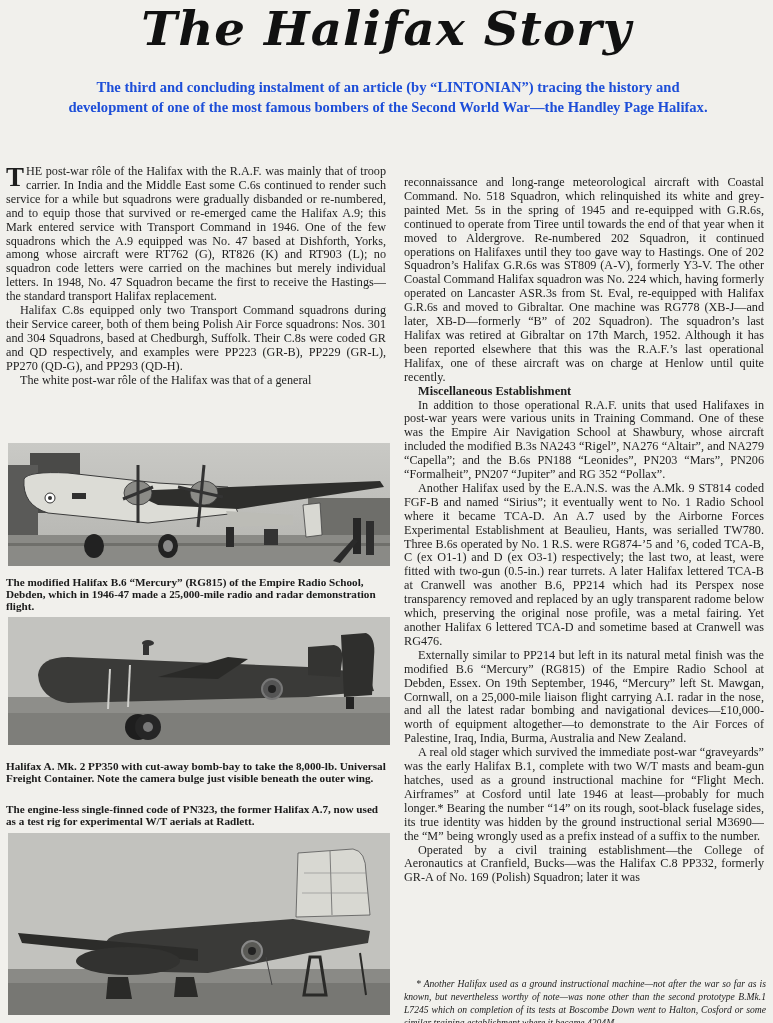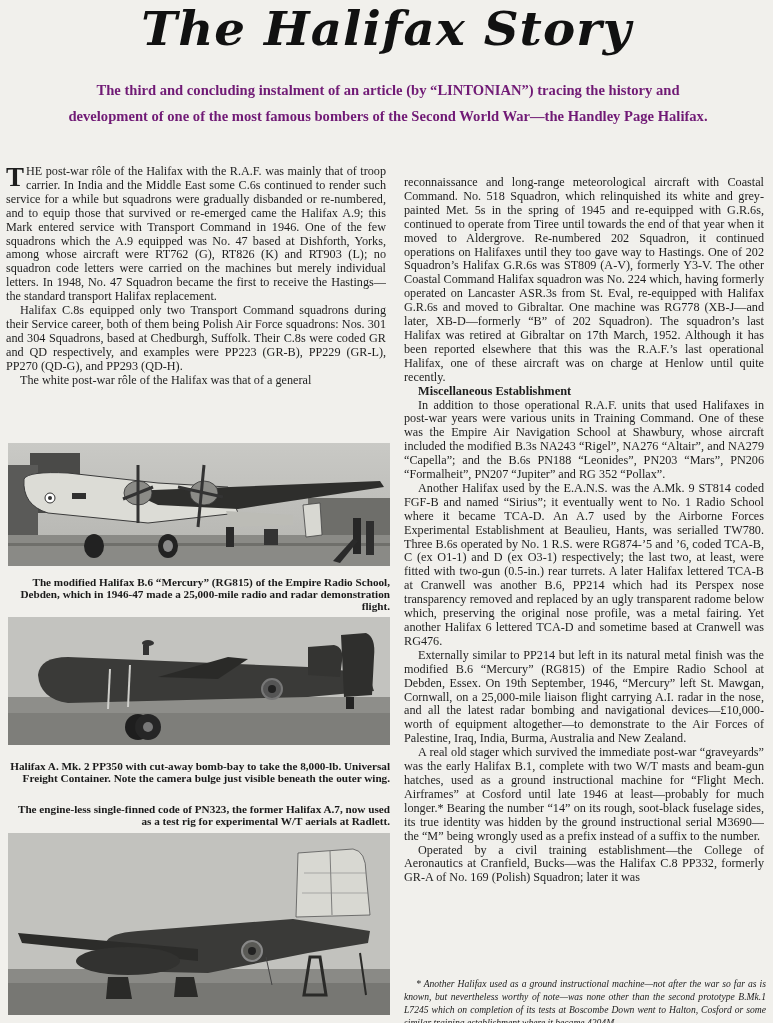--- a/index.html
+++ b/index.html
@@ -12,21 +12,21 @@
   }
   .title {
     position: absolute; left: 0; top: 2px; width: 773px; text-align: center;
     font-family: "DejaVu Serif", serif; font-weight: bold; font-style: italic;
     font-size: 46px; letter-spacing: 1px; color: #111; margin: 0;
     transform: scaleX(1.05);
   }
   .standfirst {
     position: absolute; left: 58px; top: 77px; width: 660px; text-align: center;
     font-family: "Liberation Serif", serif; font-weight: bold;
-    font-size: 14.6px; line-height: 26px; color: #701a75; margin: 0;
+    font-size: 14.6px; line-height: 20px; color: #1d4ed8; margin: 0;
   }
   .col {
     position: absolute; font-family: "Liberation Serif", serif;
     font-size: 12.2px; line-height: 13.9px; color: #1e1e1e;
     text-align: justify;
   }
   .col p { margin: 0; text-indent: 14px; hyphens: auto; }
   .col p.first { text-indent: 0; }
   .dropcap {
     float: left; font-size: 27px; line-height: 22px; font-weight: bold;
@@ -39,21 +39,21 @@
   }
   .photo {
     position: absolute; left: 8px; width: 382px; overflow: hidden;
     background: #9a9a96;
   }
   .photo svg { display: block; width: 100%; height: 100%; }
   #photo-1 { top: 443px; height: 123px; }
   #photo-2 { top: 617px; height: 128px; }
   #photo-3 { top: 833px; height: 182px; }
   .caption {
-    position: absolute; left: 6px; width: 384px; text-align: right;
+    position: absolute; left: 6px; width: 384px; text-align: left;
     font-family: "Liberation Serif", serif; font-weight: bold;
     font-size: 11.2px; line-height: 12.2px; color: #1a1a1a; margin: 0;
   }
   #caption-1 { top: 576px; }
   #caption-2 { top: 760px; }
   #caption-3 { top: 803px; }
   .footnote {
     position: absolute; left: 404px; top: 977px; width: 362px;
     font-family: "Liberation Serif", serif; font-style: italic;
     font-size: 9.6px; line-height: 13px; color: #222; text-align: justify; margin: 0;

